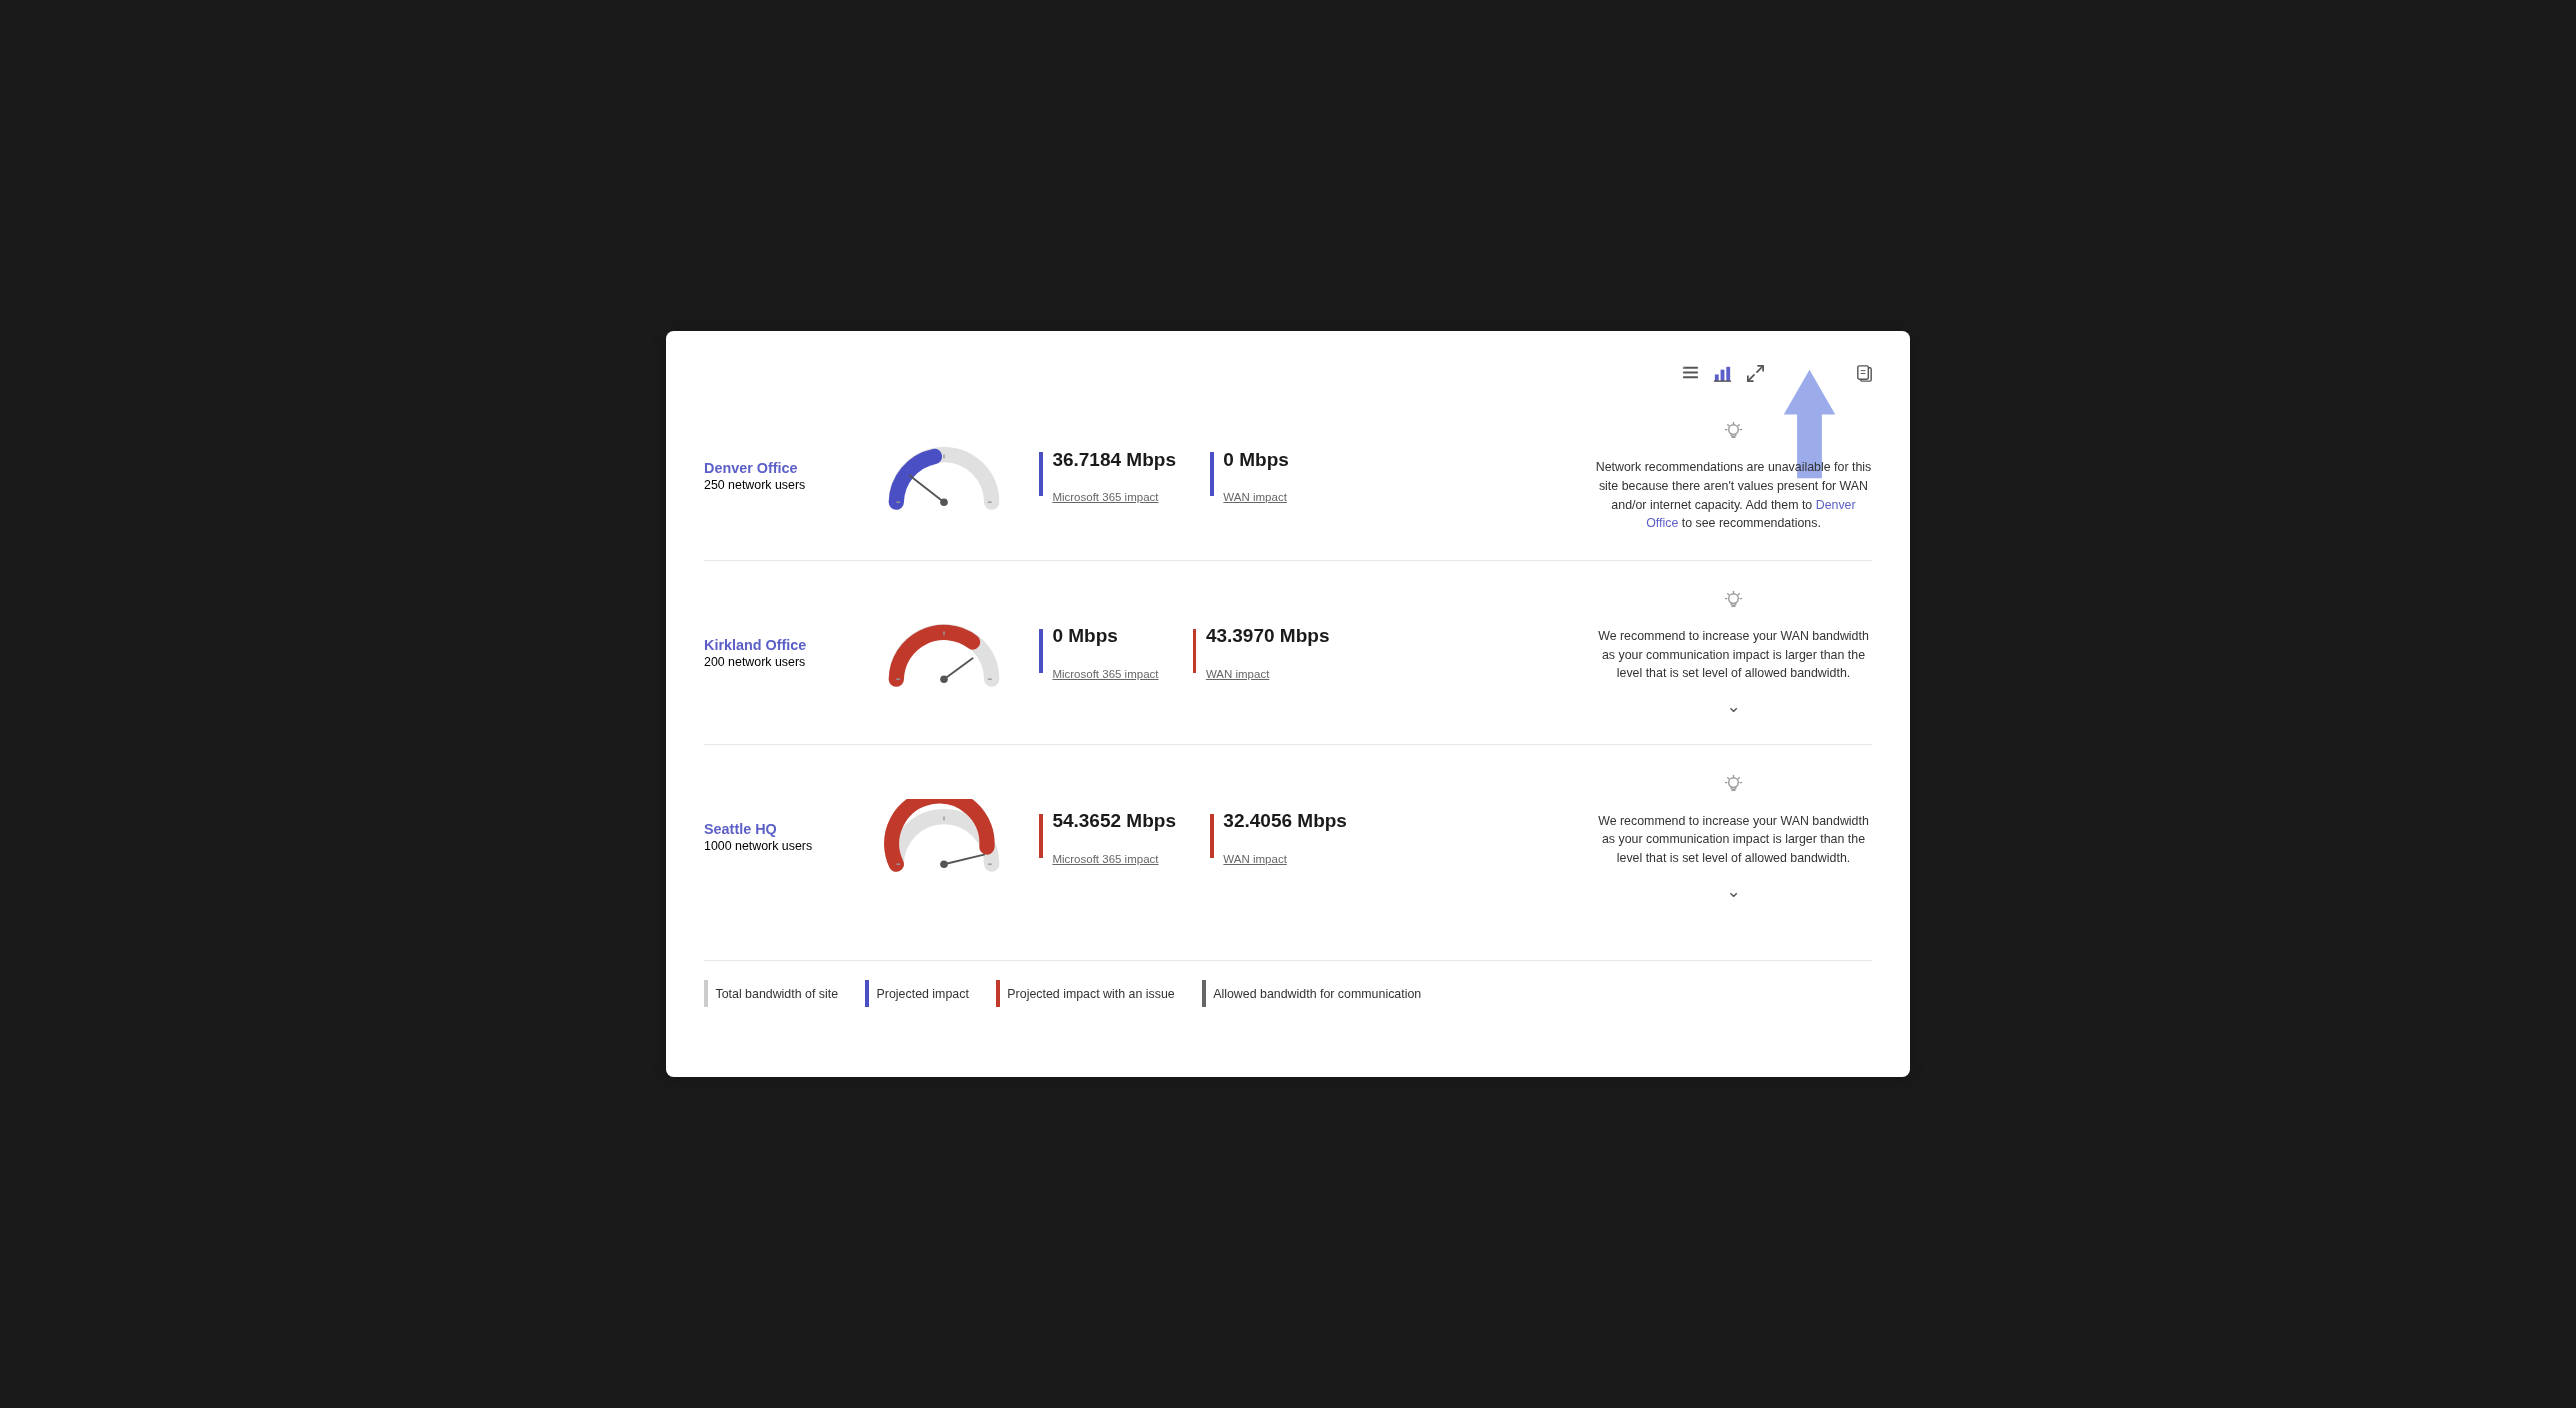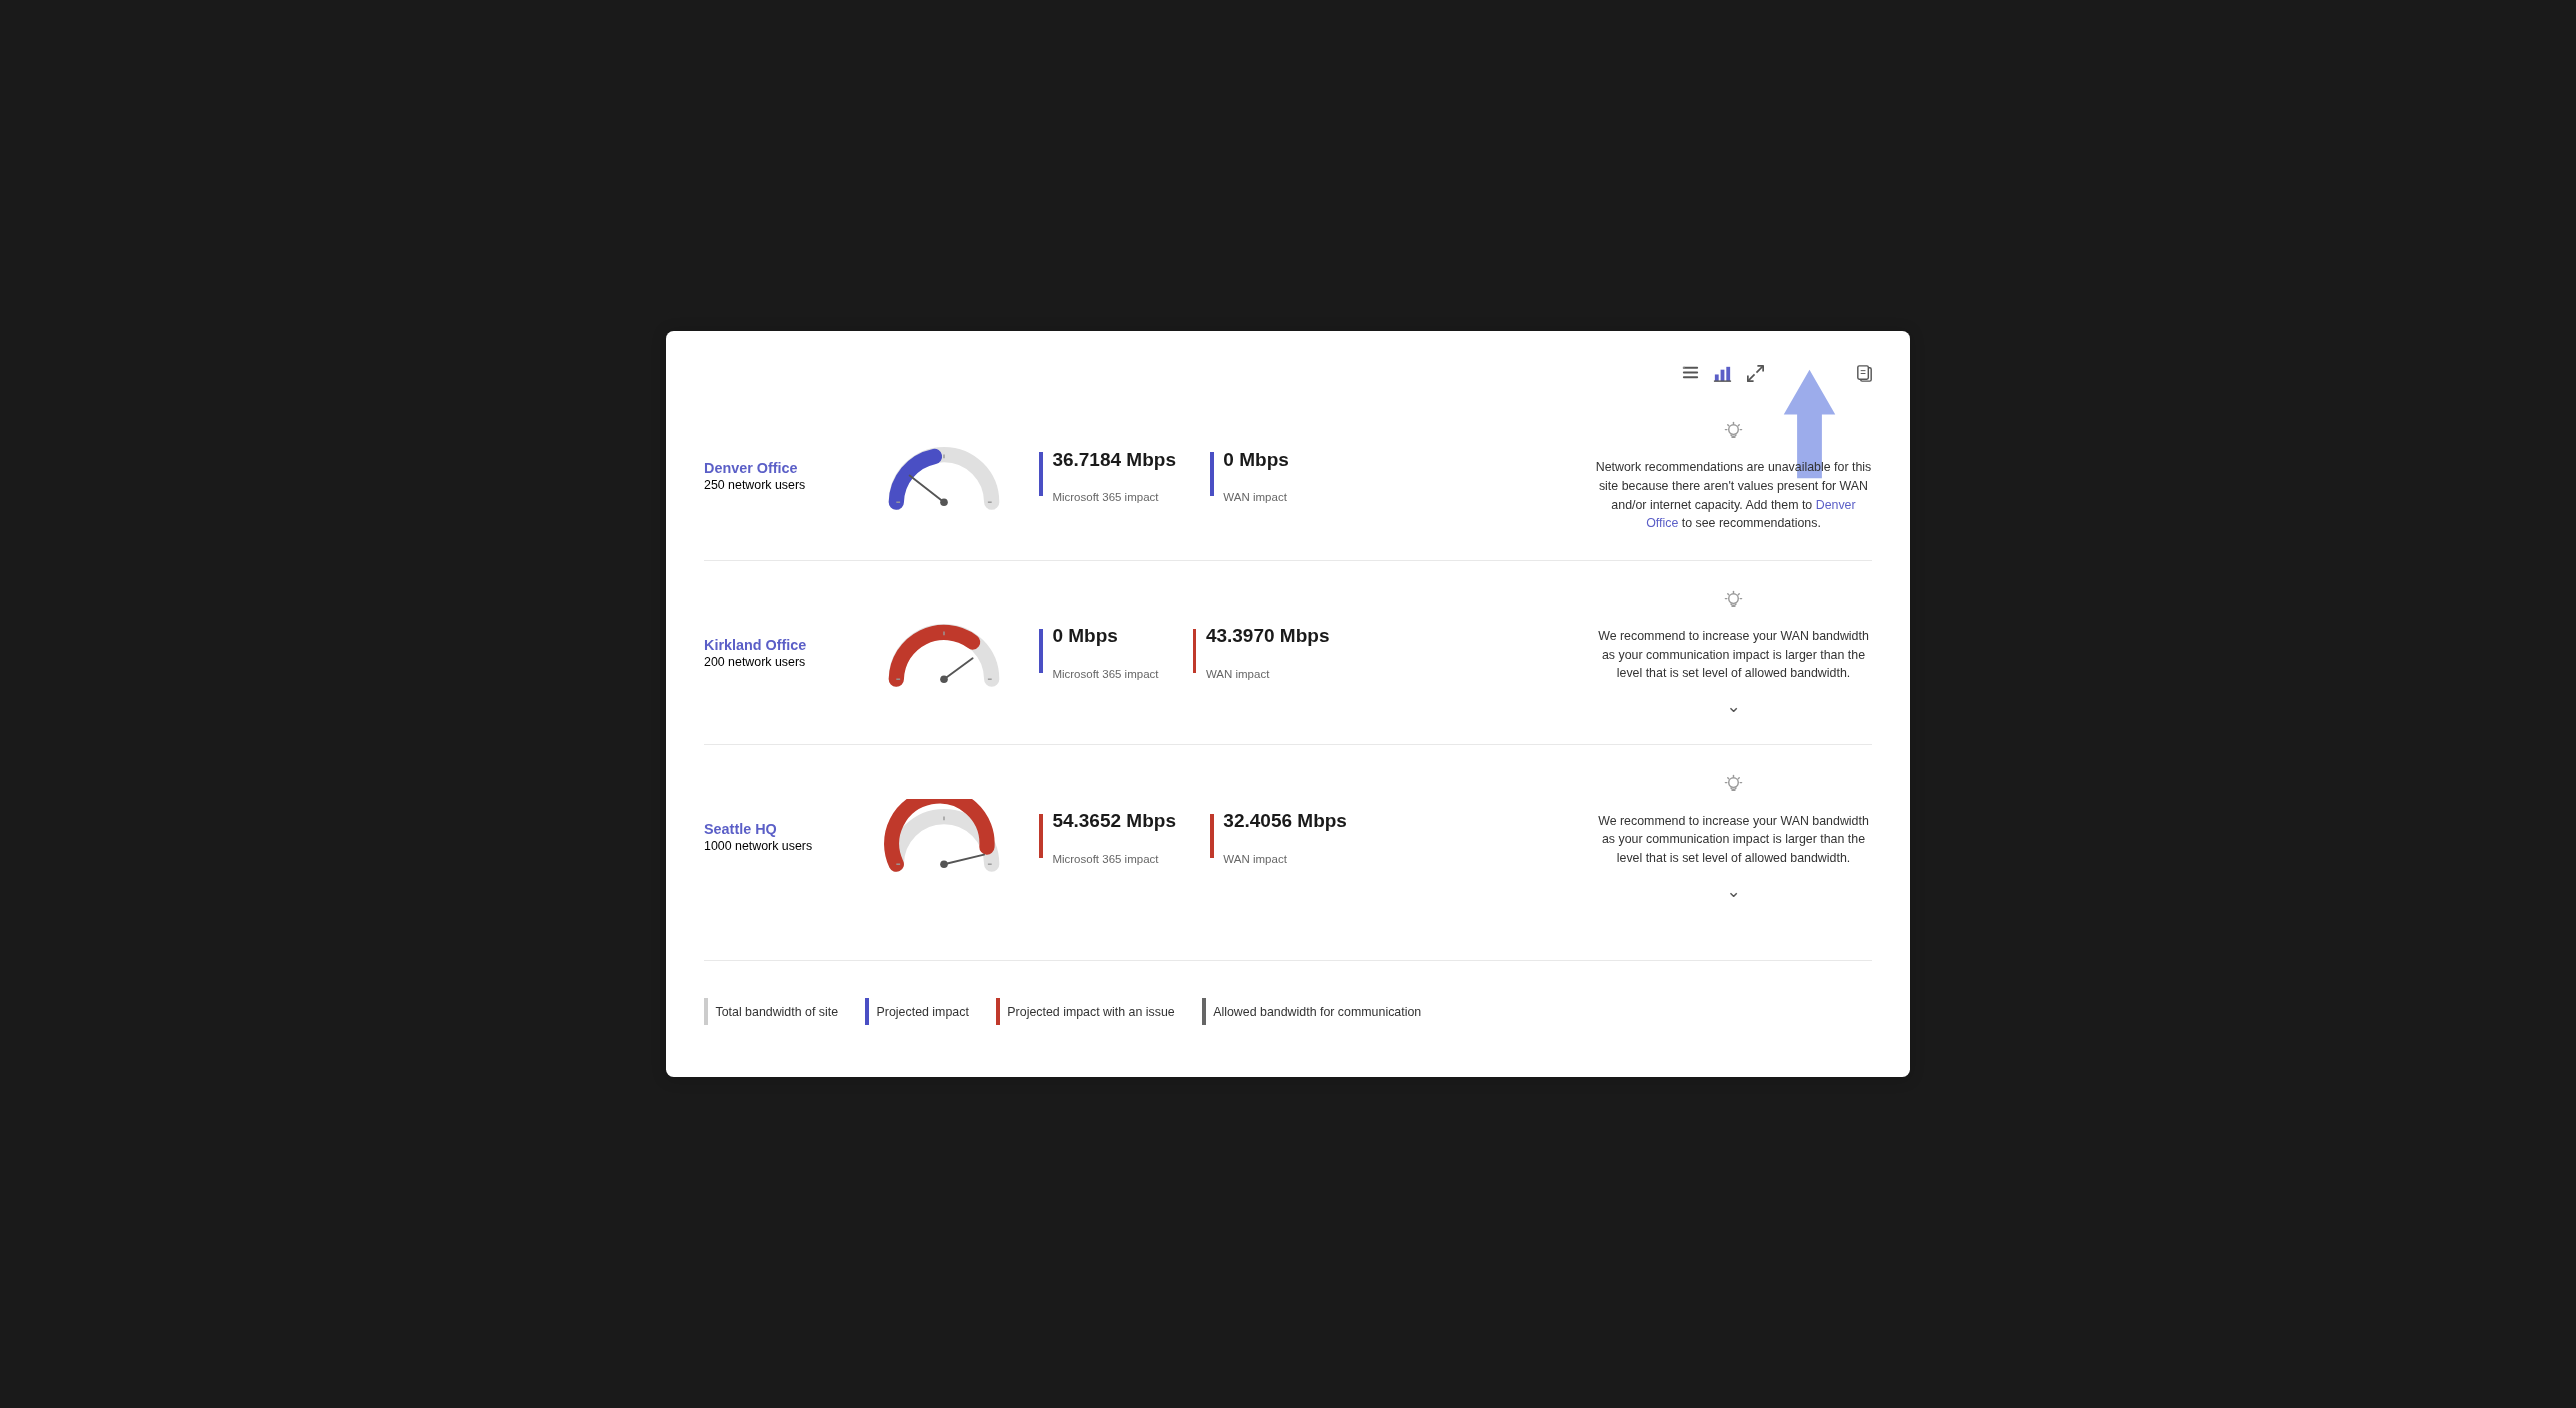--- a/index.html
+++ b/index.html
@@ -111,20 +111,21 @@
     .metric-value {
       font-size: 19px;
       font-weight: 600;
       color: #1a1a1a;
       line-height: 1.2;
     }
     .metric-label {
       font-size: 11.5px;
       color: #666;
       margin-top: 20px;
+      text-decoration: underline;
     }
     .recommendation {
       width: 306px;
       flex-shrink: 0;
       padding-left: 29px;
       display: flex;
       align-items: center;
       gap: 11.5px;
       position: relative;
       flex-direction: column;
@@ -152,21 +153,21 @@
       cursor: pointer;
       flex-shrink: 0;
       margin-top: 1.9px;
     }
     
     .legend {
       display: flex;
       align-items: center;
       gap: 27px;
       margin-top: 31px;
-      padding-top: 37px;
+      padding-top: 19px;
       border-top: 1px solid #e8e8e8;
       flex-wrap: wrap;
     }
     .legend-item {
       display: flex;
       align-items: center;
       gap: 7.7px;
       font-size: 12.4px;
       color: #333;
     }

